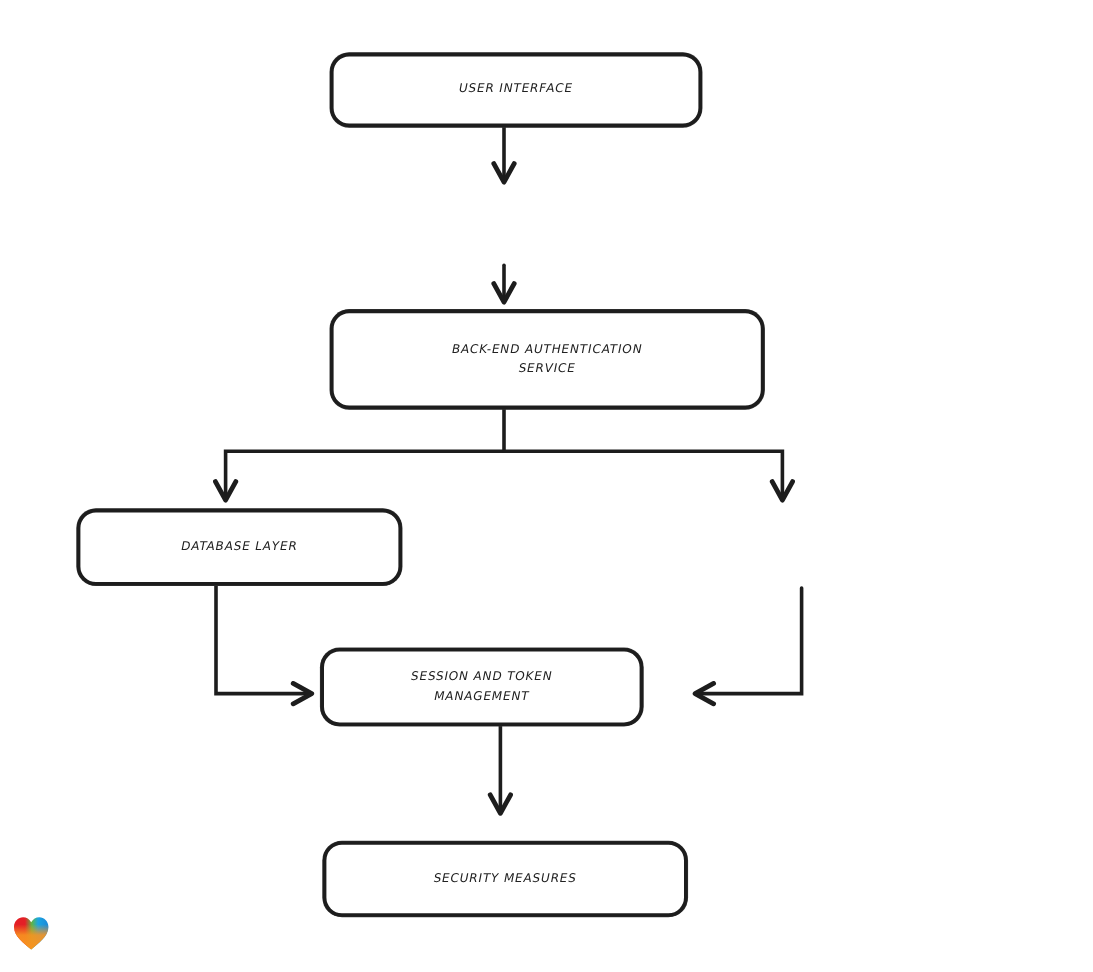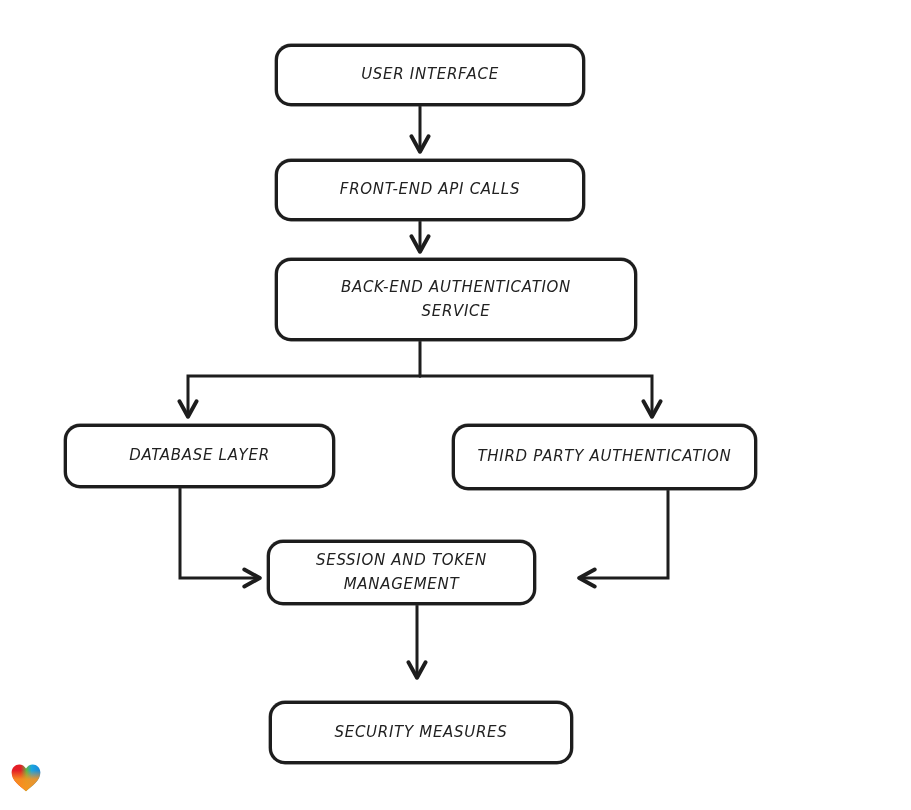--- a/index.html
+++ b/index.html
@@ -23,21 +23,21 @@
     border: 3px solid #1d1d1d;
     border-radius: 16px;
     display: flex;
     align-items: center;
     justify-content: center;
     text-align: center;
     box-shadow: 0 0 0 0.4px #3a3a3a;
     cursor: default;
   }
   .node-label {
-    font-size: 15px;
+    font-size: 10px;
     font-style: italic;
     letter-spacing: 0.7px;
     line-height: 1.55;
     color: #212121;
     white-space: pre-line;
     text-transform: uppercase;
     padding: 0 12px;
   }
   .watermark {
     position: absolute;
@@ -68,36 +68,30 @@
       <path d="M180,488 L180,578 L259,578" marker-end="url(#arrowV)"></path>
       <path d="M668,490 L668,578 L580,578" marker-end="url(#arrowV)"></path>
       <path d="M417,605 L417,677" marker-end="url(#arrowV)"></path>
     </g>
   </svg>
 
   <div class="node" style="left:275px; top:44px; width:310px; height:62px;">
     <span class="node-label">USER INTERFACE</span>
   </div>
 
-  <div class="node" style="left:275px; top:159px; width:310px; height:62px;">
-    <span class="node-label">FRONT-END API CALLS</span>
-  </div>
 
   <div class="node" style="left:275px; top:258px; width:362px; height:83px;">
     <span class="node-label">BACK-END AUTHENTICATION
 SERVICE</span>
   </div>
 
   <div class="node" style="left:64px; top:424px; width:271px; height:64px;">
     <span class="node-label">DATABASE LAYER</span>
   </div>
 
-  <div class="node" style="left:452px; top:424px; width:305px; height:66px;">
-    <span class="node-label">THIRD PARTY AUTHENTICATION</span>
-  </div>
 
   <div class="node" style="left:267px; top:540px; width:269px; height:65px;">
     <span class="node-label">SESSION AND TOKEN
 MANAGEMENT</span>
   </div>
 
   <div class="node" style="left:269px; top:685px; width:304px; height:63px;margin-top:16px;">
     <span class="node-label">SECURITY MEASURES</span>
   </div>
 

